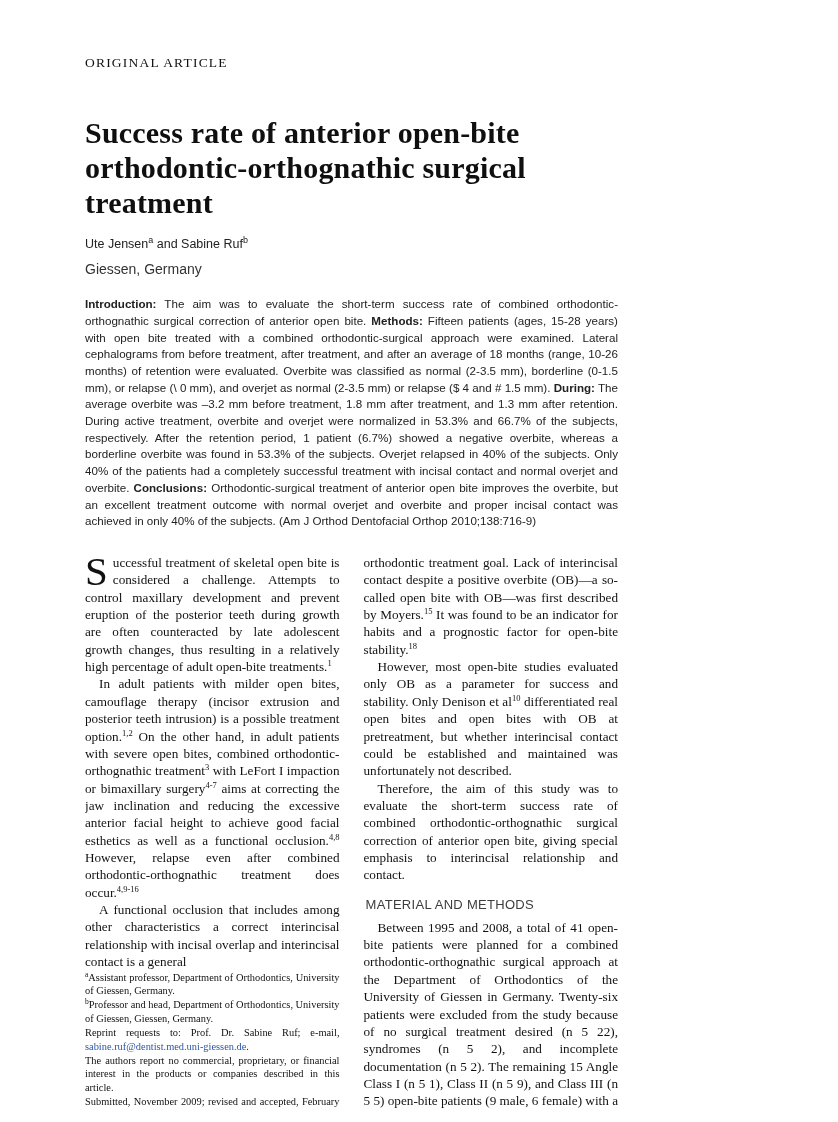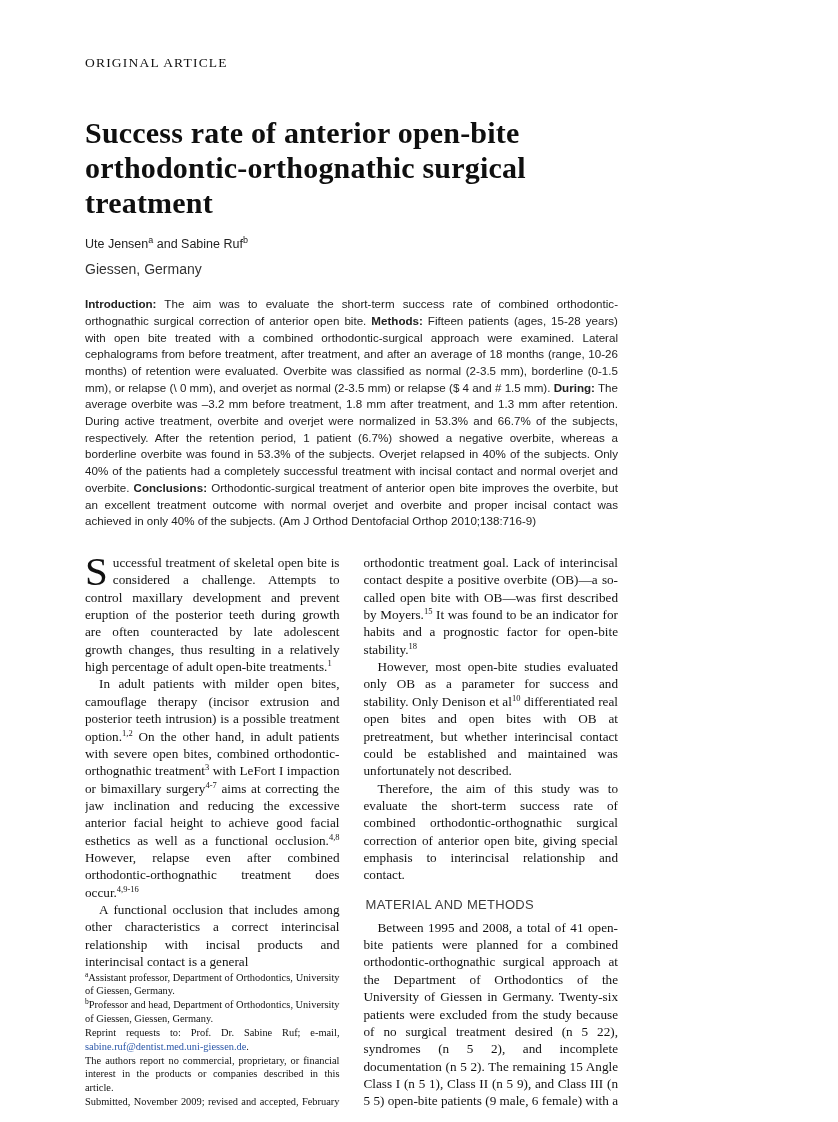--- a/index.html
+++ b/index.html
@@ -76,21 +76,21 @@
       <b class="abs-label">Conclusions:</b>
       <span>Orthodontic-surgical treatment of anterior open bite improves the overbite, but an excellent treatment outcome with normal overjet and overbite and proper incisal contact was achieved in only 40% of the subjects. (Am J Orthod Dentofacial Orthop 2010;138:716-9)</span>
     </p>
 
     <div class="columns">
 
       <div class="col col-left">
         <div>
           <p class="para"><span class="dropcap">S</span><span>uccessful treatment of skeletal open bite is considered a challenge. Attempts to control maxillary development and prevent eruption of the posterior teeth during growth are often counteracted by late adolescent growth changes, thus resulting in a relatively high percentage of adult open-bite treatments.<sup>1</sup></span></p>
           <p class="para indent">In adult patients with milder open bites, camouflage therapy (incisor extrusion and posterior teeth intrusion) is a possible treatment option.<sup>1,2</sup> On the other hand, in adult patients with severe open bites, combined orthodontic-orthognathic treatment<sup>3</sup> with LeFort I impaction or bimaxillary surgery<sup>4-7</sup> aims at correcting the jaw inclination and reducing the excessive anterior facial height to achieve good facial esthetics as well as a functional occlusion.<sup>4,8</sup> However, relapse even after combined orthodontic-orthognathic treatment does occur.<sup>4,9-16</sup></p>
-          <p class="para indent">A functional occlusion that includes among other characteristics a correct interincisal relationship with incisal products and interincisal contact is a general</p>
+          <p class="para indent">A functional occlusion that includes among other characteristics a correct interincisal relationship with incisal overlap and interincisal contact is a general</p>
         </div>
         <div class="footnotes">
           <p class="fn"><sup>a</sup>Assistant professor, Department of Orthodontics, University of Giessen, Germany.</p>
           <p class="fn"><sup>b</sup>Professor and head, Department of Orthodontics, University of Giessen, Giessen, Germany.</p>
           <p class="fn">Reprint requests to: Prof. Dr. Sabine Ruf; e-mail, <span class="link">sabine.ruf@dentist.med.uni-giessen.de</span>.</p>
           <p class="fn">The authors report no commercial, proprietary, or financial interest in the products or companies described in this article.</p>
           <p class="fn">Submitted, November 2009; revised and accepted, February 2010.</p>
           <p class="fn">0889-5406/$36.00</p>
           <p class="fn">Copyright © 2010 by the American Association of Orthodontists.</p>
           <p class="fn">doi:10.1016/j.ajodo.2010.02.028</p>

